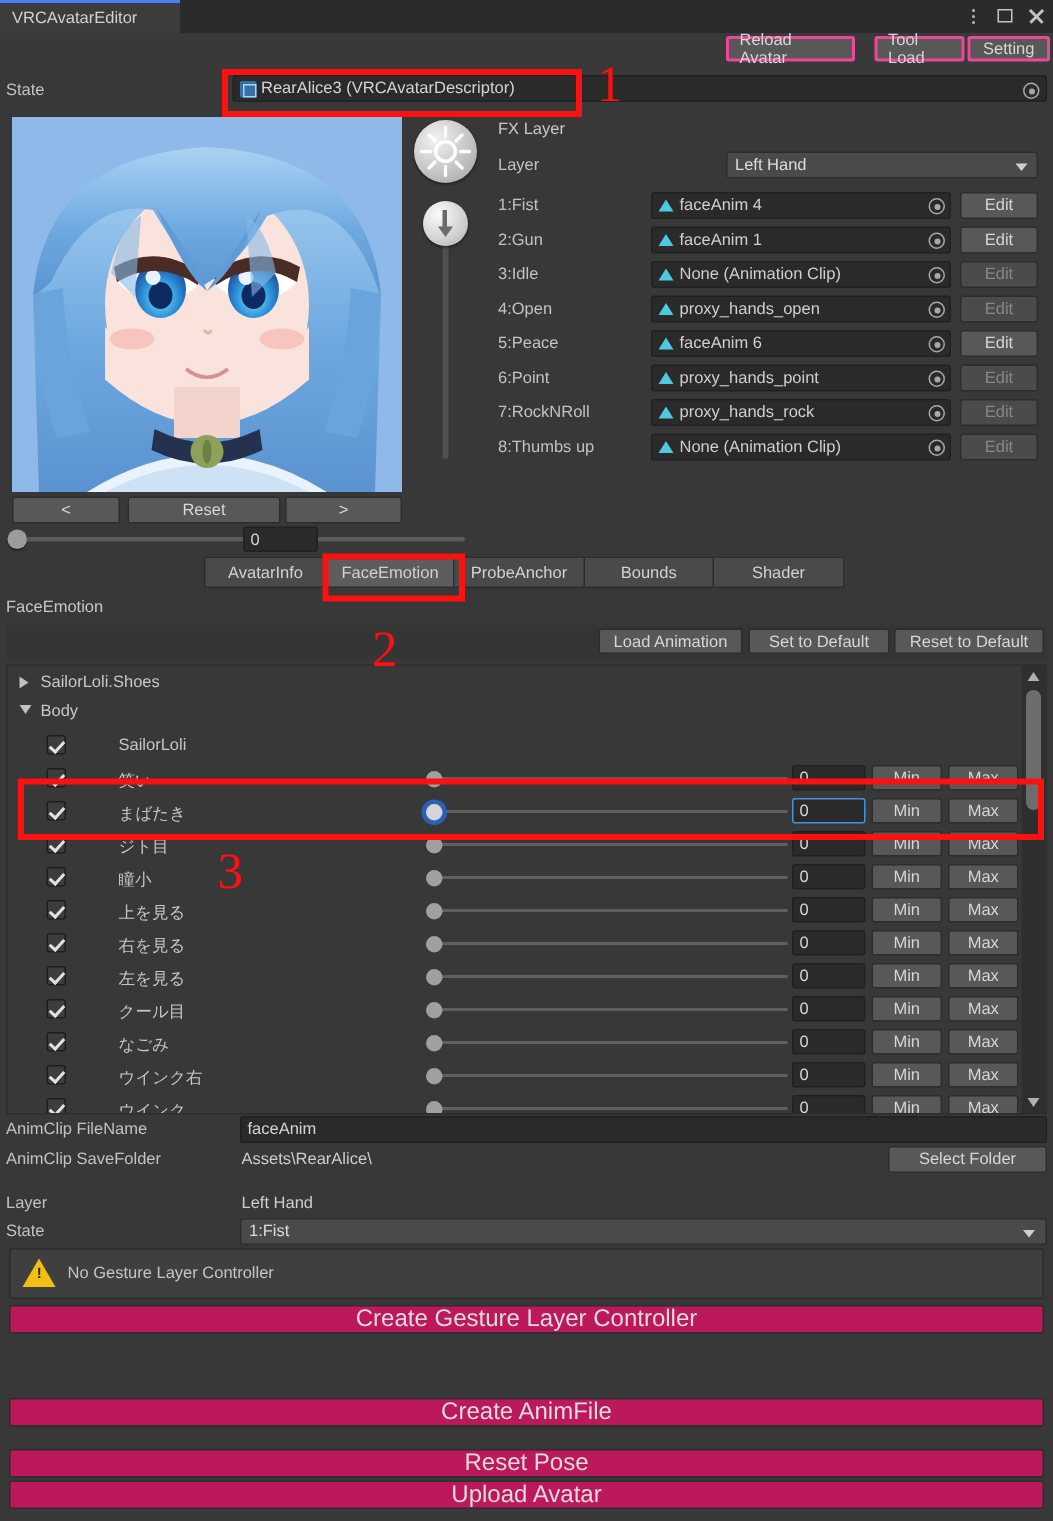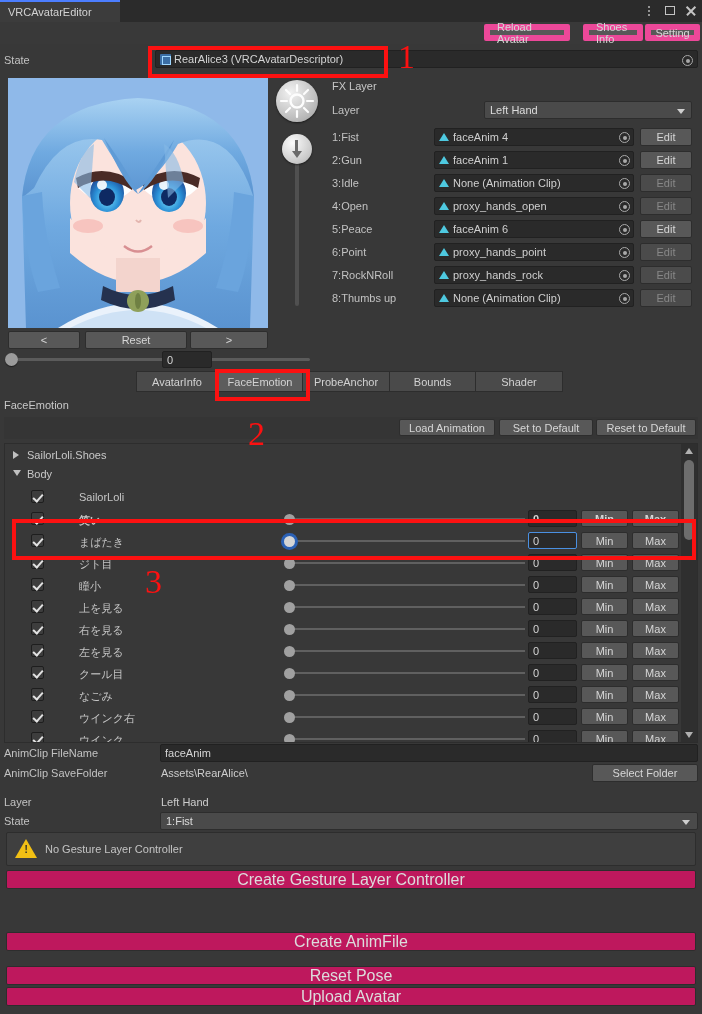--- a/index.html
+++ b/index.html
@@ -36,21 +36,21 @@
   .sq { width:10px; height:9px; border:1.4px solid #c4c4c4; margin:2px auto; }
   .xm { position:relative; width:12px; height:12px; margin:1px auto; }
   .xm:before, .xm:after { content:""; position:absolute; left:0; top:5px; width:12px; height:1.5px; background:#c4c4c4; }
   .xm:before { transform:rotate(45deg); }
   .xm:after { transform:rotate(-45deg); }
 
   
   .toolrow { position:absolute; left:0; top:22px; width:702px; height:22px; background:#393939; }
   .tbtn {
     position:absolute; top:2px; height:17px;
-    background:#585858; border:6px solid #ec4899; border-radius:2px;
+    background:#585858; border:2px solid #ec4899; border-radius:2px;
     color:#d6d6d6; font-size:11px; display:flex; align-items:center; justify-content:center;
     cursor:pointer; padding:0 7px;
   }
 
   
   .avatar-row { position:absolute; left:0; top:50px; width:702px; height:20px; }
   .lbl { color:#c2c2c2; font-size:11px; }
   .objfield {
     position:absolute; left:155px; top:0; width:543px; height:18px;
     background:#2a2a2a; border:1px solid #212121; border-radius:2px;
@@ -274,21 +274,21 @@
           <div class="sq"></div>
         </div>
       <div class="win-btn">
           <div class="xm"></div>
         </div>
     </div>
   </div>
 
   <div class="toolrow">
     <div class="tbtn" style="left:484px; width:86px;">Reload Avatar</div>
-    <div class="tbtn" style="left:583px; width:60px;">Shoes Info</div>
+    <div class="tbtn" style="left:583px; width:60px;">Tool Load</div>
     <div class="tbtn" style="left:645px; width:55px;">Setting</div>
   </div>
 
   <div class="avatar-row">
     <span class="lbl" style="position:absolute; left:4px; top:4px;">State</span>
     <div class="objfield">
       <span class="prefab-ico"></span>
       <span>RearAlice3 (VRCAvatarDescriptor)</span>
       <span class="picker-dot"></span>
     </div>
@@ -490,21 +490,21 @@
     <div class="tree-row" style="top:21px;">
       <span class="fold open"></span>
       <span class="tname">Body</span>
     </div>
 
     <div class="item-row" style="top:42px;">
       <span class="cbx checked"></span>
       <span class="item-name">SailorLoli</span>
     </div>
 
-    <div class="item-row" style="top:64px;font-weight:bold;">
+    <div class="item-row" style="top:64px;">
       <span class="cbx checked"></span>
       <span class="item-name">笑い</span>
       <span class="row-slider-track"></span>
       <span class="row-knob"></span>
       <span class="row-field">0</span>
       <span class="mbtn min">Min</span>
       <span class="mbtn max">Max</span>
     </div>
 
     <div class="item-row" style="top:86px;">

